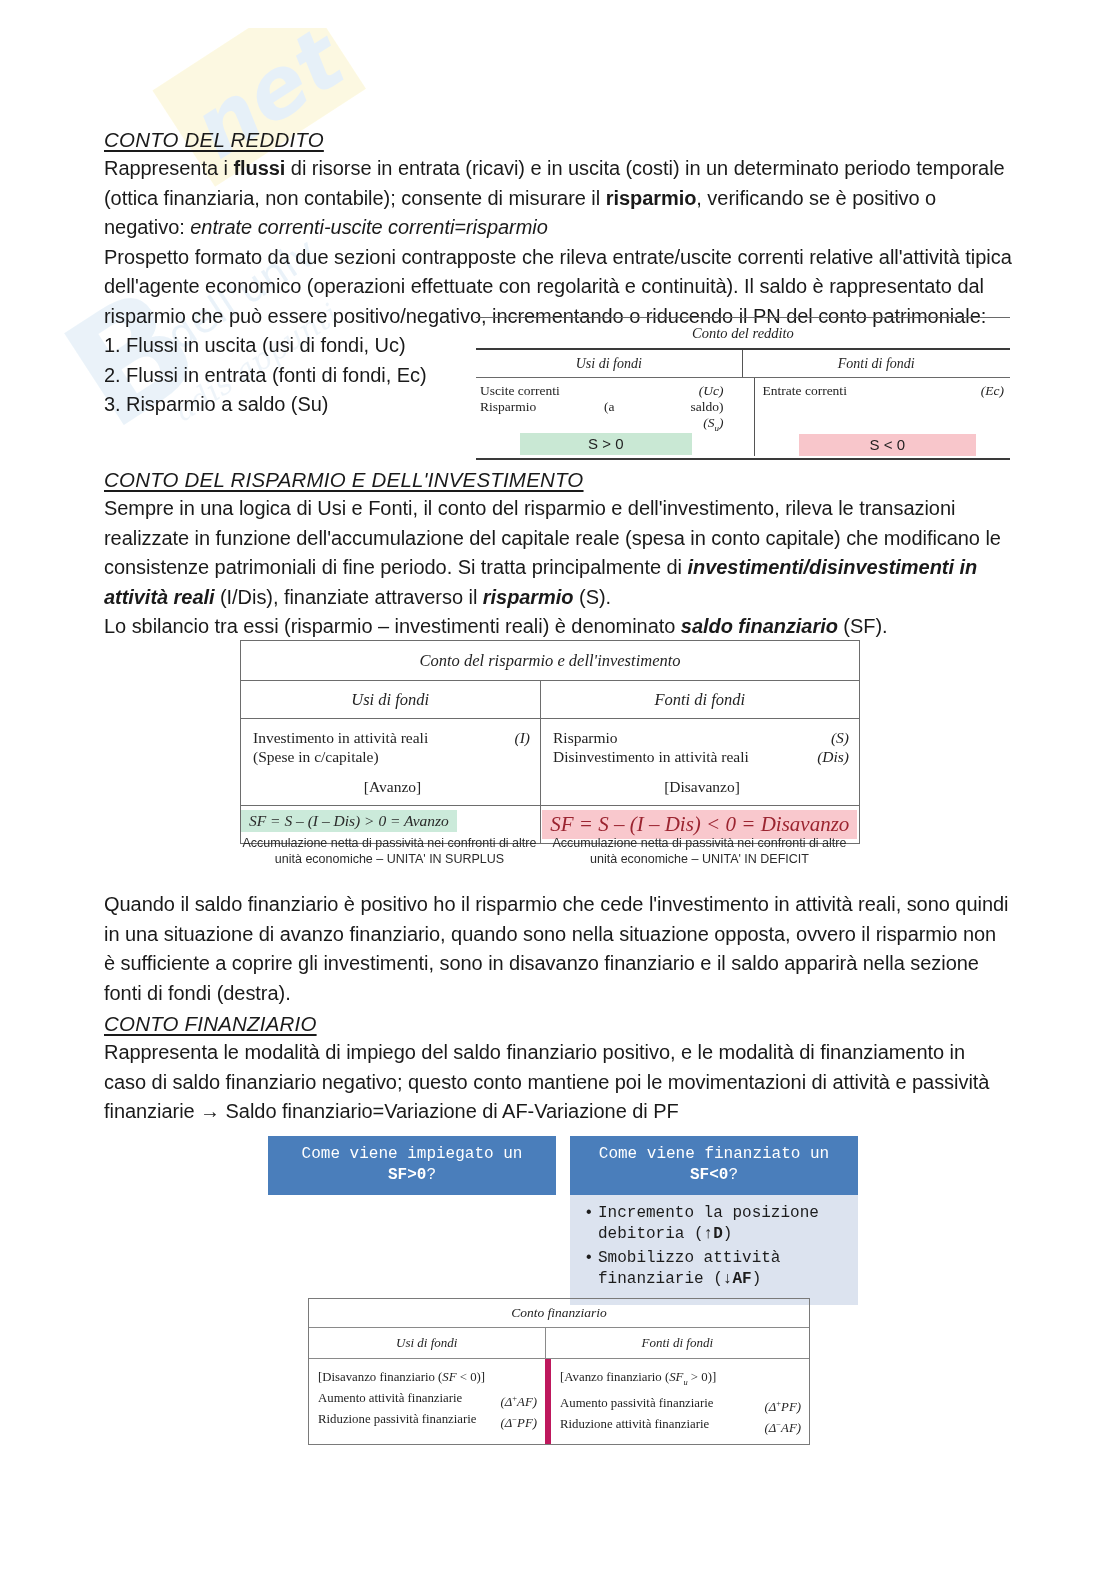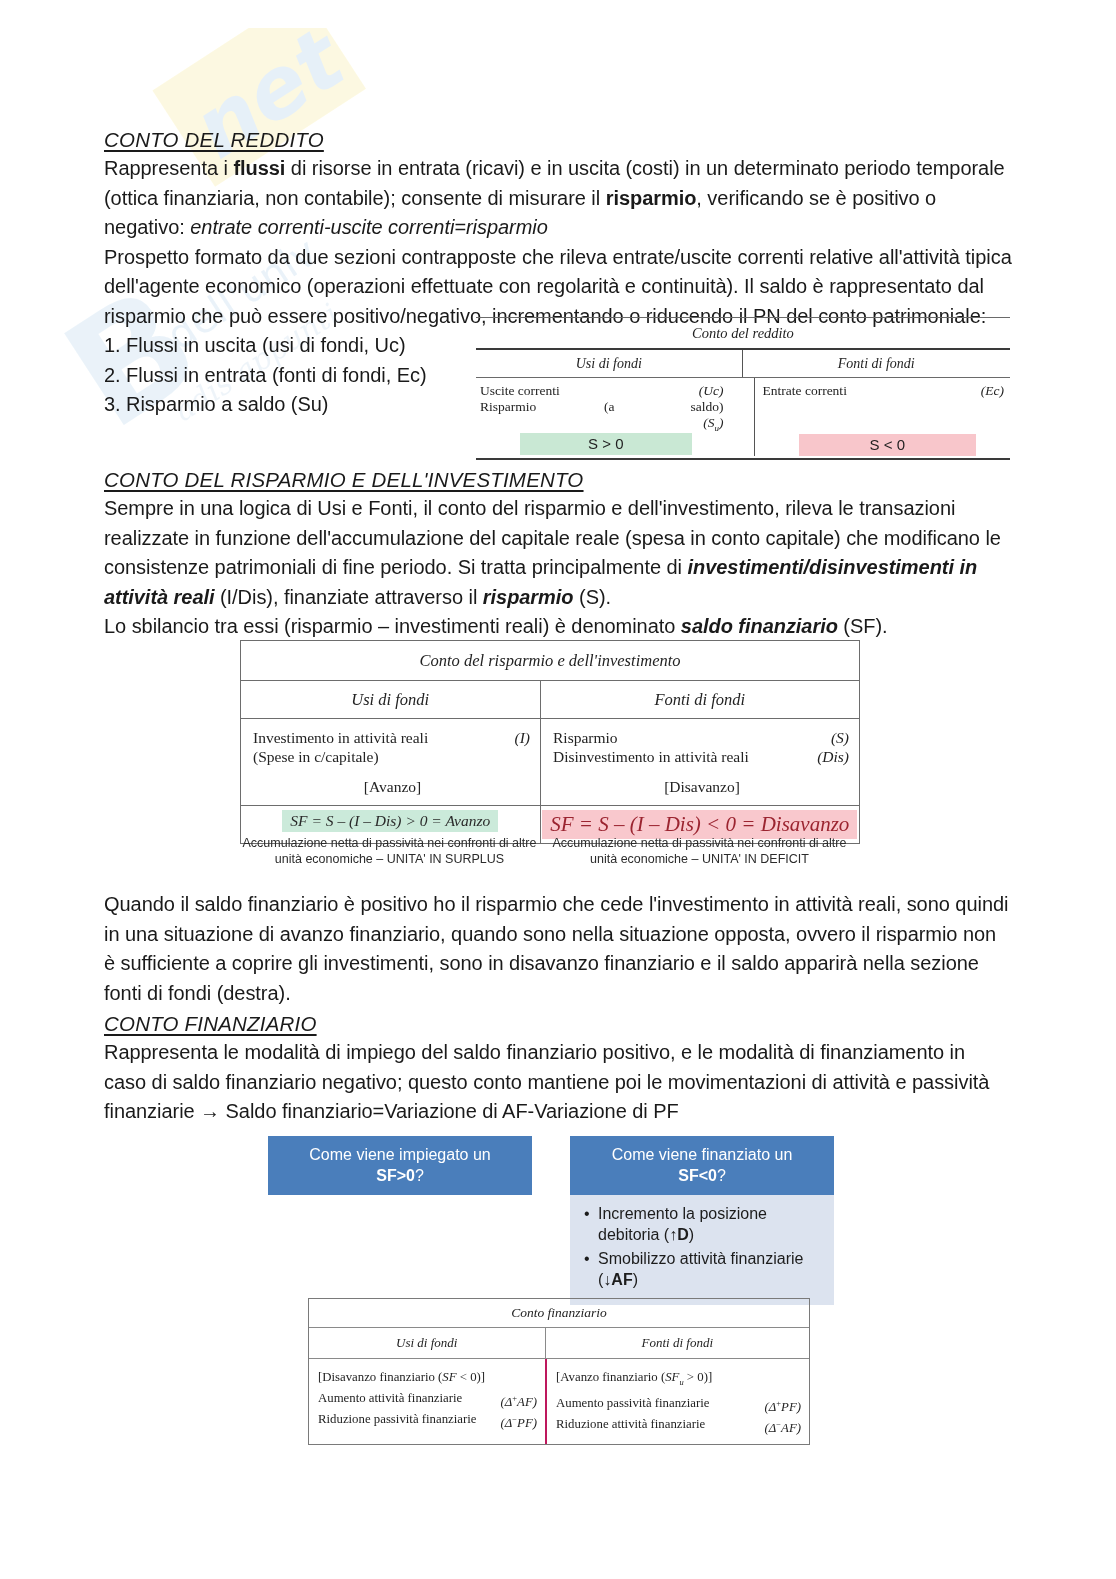--- a/index.html
+++ b/index.html
@@ -153,21 +153,21 @@
     box-sizing: border-box;
     min-height: 86px;
   }
   #tbl-risparmio .mid-row .cell.left  { width: 299px; }
   #tbl-risparmio .mid-row .cell.right { width: 319px; border-left: 1px solid #6d6d6d; }
   #tbl-risparmio .ln2 { font-size: 15.5px; line-height: 19px; position: relative; }
   #tbl-risparmio .sym { position: absolute; right: 2px; top: 0; font-style: italic; }
   #tbl-risparmio .bracket { text-align: center; font-size: 15.5px; margin-top: 12px; }
   #tbl-risparmio .sf-row { display: flex; border-top: 1px solid #6d6d6d; }
   #tbl-risparmio .sf-row .cell { padding: 4px 0 4px 0; }
-  #tbl-risparmio .sf-row .cell.left  { width: 299px; text-align:center; }
+  #tbl-risparmio .sf-row .cell.left  { width: 299px; }
   #tbl-risparmio .sf-row .cell.right { width: 319px; text-align:center; border-left: 1px solid #6d6d6d; }
   .sf-green {
     display:inline-block; background:#cbeada; color:#2a2a2a;
     font-style: italic; font-size: 15.5px; padding: 2px 8px;
   }
   .sf-red {
     display:inline-block; background:#f9c8cd; color:#9b2430;
     font-style: italic; font-size: 21px; padding: 2px 8px;
   }
 
@@ -184,22 +184,22 @@
     line-height: 15.5px;
     text-align: center;
     color: #2b2b2b;
   }
   #cap-row .cap.left  { width: 299px; }
   #cap-row .cap.right { width: 321px; }
 
   
   .sfbox {
     position: absolute;
-    width: 264px;
-    font-family: Liberation Sans, sans-serif;
+    width: 288px;
+    font-family: Liberation Mono, monospace;
   }
   .sfbox .head {
     background: #4a7ebb;
     color: #ffffff;
     text-align: center;
     font-size: 16px;
     line-height: 21px;
     padding: 8px 6px 9px 6px;
     box-sizing: border-box;
   }
@@ -246,21 +246,21 @@
     padding: 7px 0 7px 0;
   }
   #tbl-finanziario .c-l { width: 236px; }
   #tbl-finanziario .c-r { width: 264px; border-left: 1px solid #8a8a8a; }
   #tbl-finanziario .mid-row { display: flex; }
   #tbl-finanziario .mid-row .cell {
     box-sizing: border-box;
     padding: 8px 6px 9px 9px;
   }
   #tbl-finanziario .mid-row .cell.left  { width: 236px; }
-  #tbl-finanziario .mid-row .cell.right { width: 264px; border-left: 2px solid #be185d; }
+  #tbl-finanziario .mid-row .cell.right { width: 264px; border-left: 6px solid #be185d; }
   #tbl-finanziario .fl {
     font-size: 12.8px; line-height: 21px; position: relative;
   }
   #tbl-finanziario .fl .sym {
     position: absolute; right: 2px; top: 0; font-style: italic;
   }
   .it { font-style: italic; }
   sup.sgn { font-size: 0.66em; vertical-align: super; font-style: normal; }
   sub.sbn { font-size: 0.66em; vertical-align: sub; font-style: italic; }
 </style>

